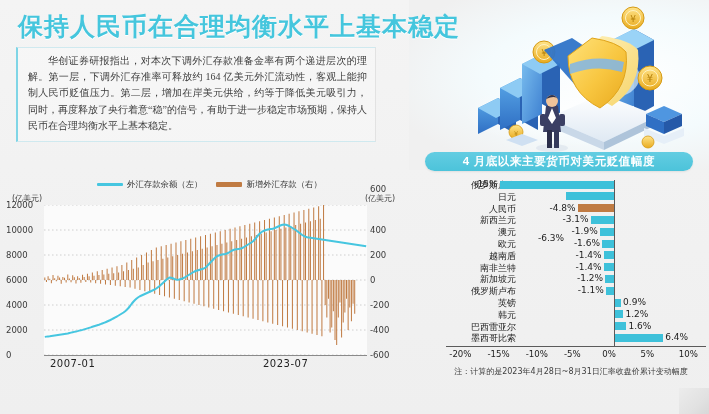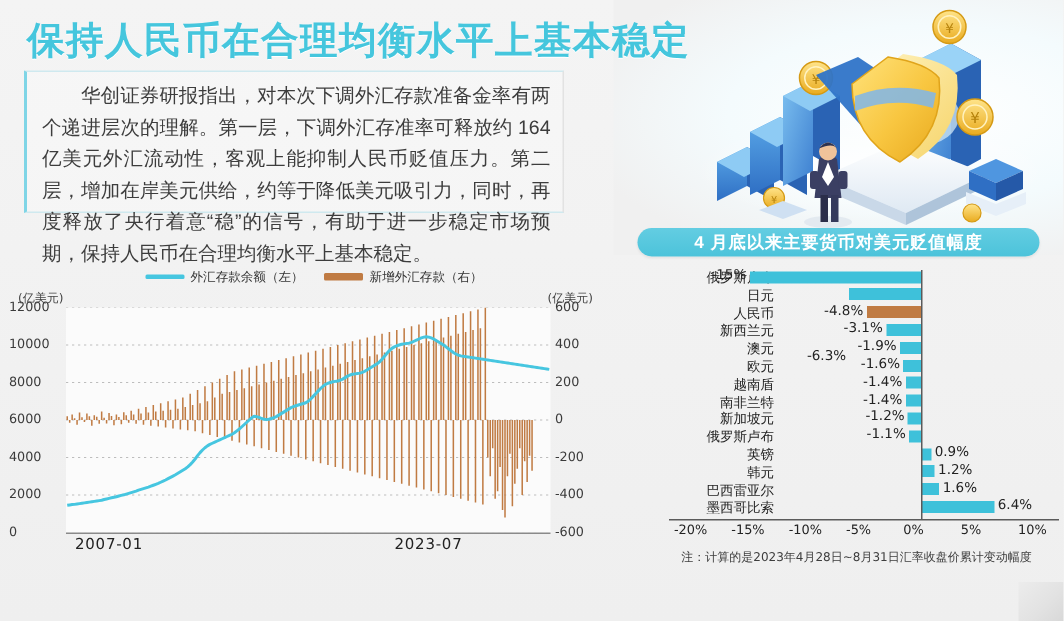--- a/index.html
+++ b/index.html
@@ -31,23 +31,23 @@
     position:absolute;left:16px;top:47px;width:360px;height:95px;
     border-left:2px solid #7fd5e6;
     border-top:1px solid #cfe9ef;
     border-bottom:1px solid #cfe9ef;
     border-right:1px solid #e2e2e2;
     box-sizing:border-box;
     background:rgba(255,255,255,0.25);
     padding:5px 8px 4px 10px;
   }
   .lead{
-    font-size:13px;line-height:1.62;color:#3d3d3d;text-align:justify;
+    font-size:10px;line-height:1.62;color:#3d3d3d;text-align:justify;
     text-indent:2em;
-    font-family:Liberation Sans, sans-serif;
+    font-family:Liberation Serif, serif;
   }
 
   
   .pill{
     position:absolute;height:19px;border-radius:9.5px;
     background:linear-gradient(180deg,#63cde2 0%,#4cc3da 100%);
     color:#ffffff;font-size:11.5px;font-weight:bold;
     display:flex;align-items:center;justify-content:center;
     letter-spacing:.6px;
     box-shadow:0 1px 2px rgba(0,0,0,.08);
@@ -470,21 +470,21 @@
         <div class="ytick l" style="top: 49px;">10000</div>
         <div class="ytick l" style="top: 24px;">12000</div>
       </div>
     <div id="right-yticks">
         <div class="ytick r" style="top: 174px;">-600</div>
         <div class="ytick r" style="top: 149px;">-400</div>
         <div class="ytick r" style="top: 124px;">-200</div>
         <div class="ytick r" style="top: 99px;">0</div>
         <div class="ytick r" style="top: 74px;">200</div>
         <div class="ytick r" style="top: 49px;">400</div>
-        <div class="ytick r" style="top: 24px;">600</div>
+        <div class="ytick r" style="top: 8px;">600</div>
       </div>
 
     <div class="xlab" id="xlab-a">2007-01</div>
     <div class="xlab" id="xlab-b">2023-07</div>
   </div>
 
   <div class="panel-right">
     <div id="bar-rows">
         <div class="brow" style="top: 3px;">
           <div class="bname">俄罗斯卢布</div>

